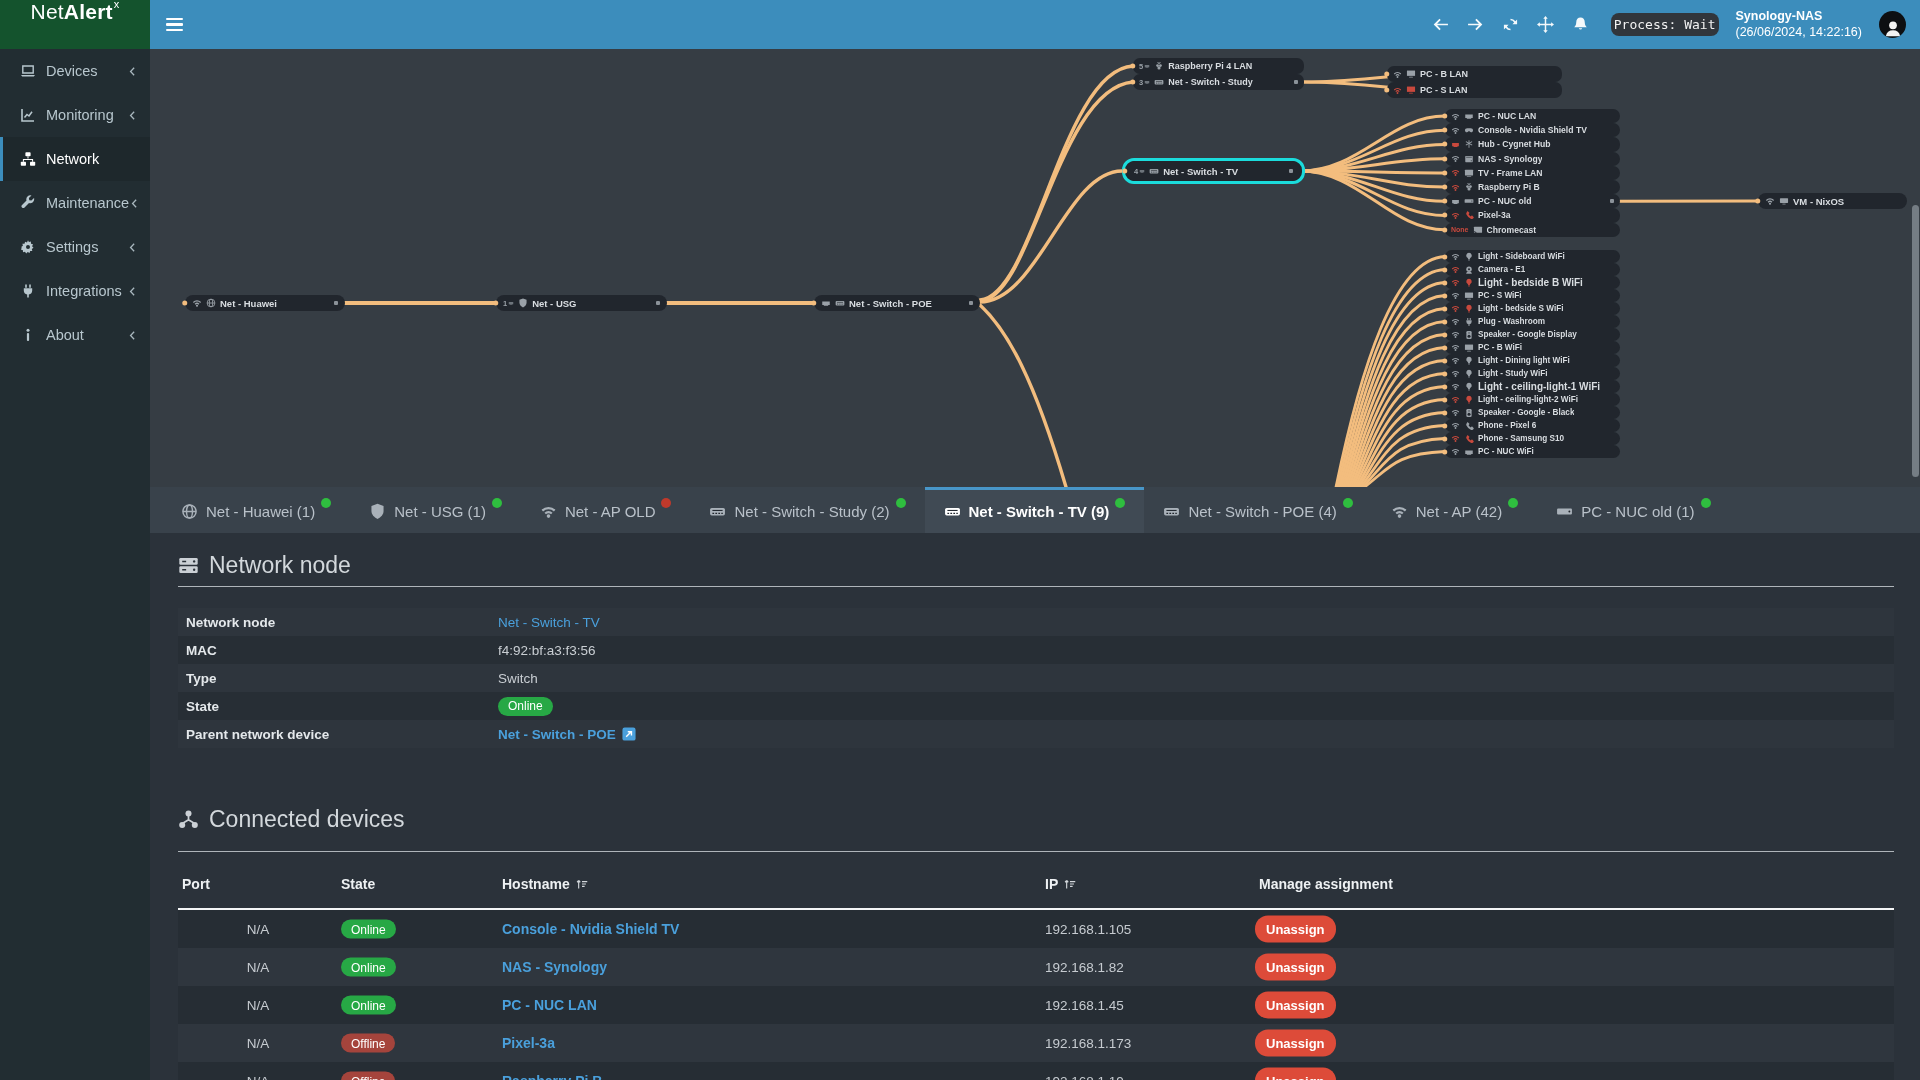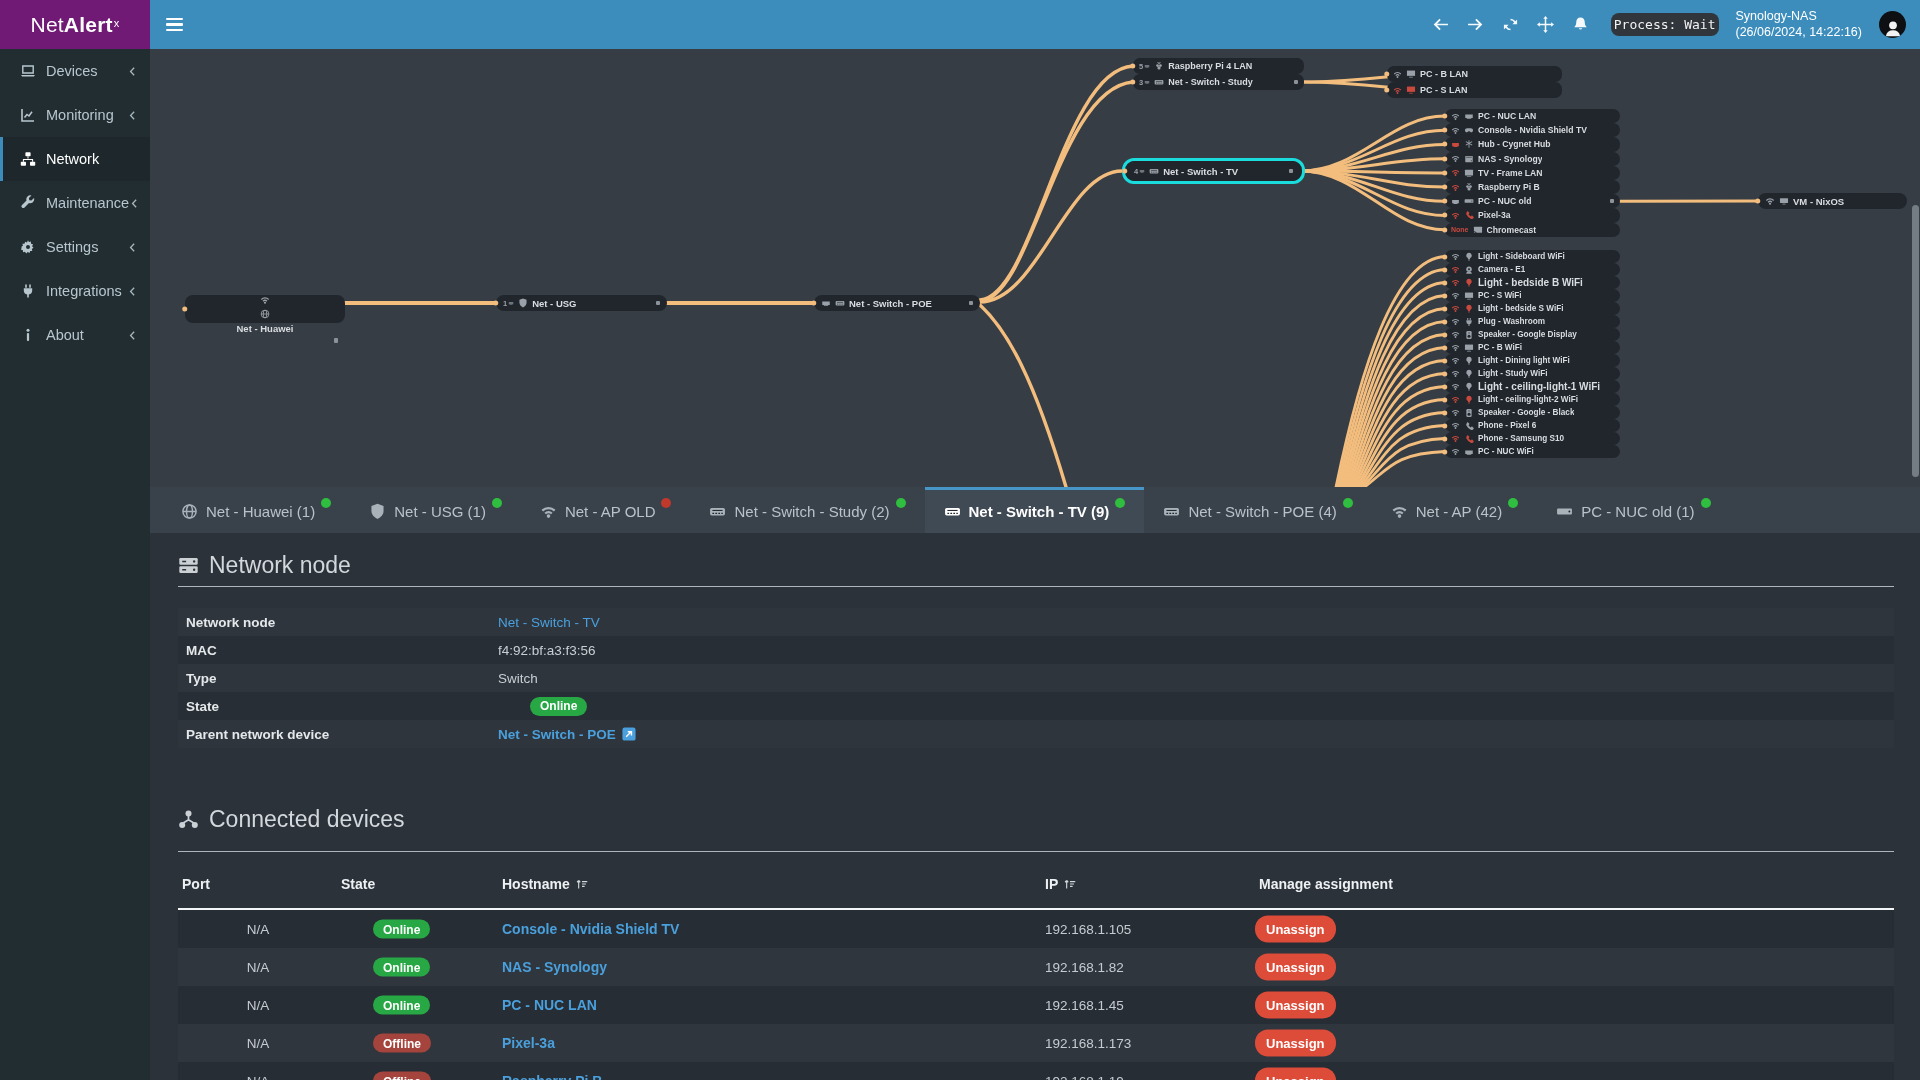--- a/index.html
+++ b/index.html
@@ -1,30 +1,30 @@
 <!DOCTYPE html>
 <html><head>
 <meta charset="utf-8">
 <style>
   * { margin:0; padding:0; box-sizing:border-box; }
   html,body { width:1920px; height:1080px; overflow:hidden; }
   body { font-family:"Liberation Sans", sans-serif; background:#2b323a; position:relative; }
 
   
   .topbar { position:absolute; top:0; left:0; width:1920px; height:49px; background:#3c8dbc; display:flex; align-items:stretch; z-index:20; }
-  .logo { width:150px; background:#701a75; color:#fff; display:flex; align-items:center; justify-content:center; font-size:21px; letter-spacing:.2px; }
+  .logo { width:150px; background:#14532d; color:#fff; display:flex; align-items:flex-start; justify-content:center; font-size:21px; letter-spacing:.2px; }
   .logo b { font-weight:700; }
   .logo sup { font-size:11px; margin-left:1px; transform:translateY(-2px); }
   .hamburger { width:48px; display:flex; flex-direction:column; justify-content:center; align-items:center; gap:3px; cursor:pointer; }
   .hamburger span { display:block; width:17px; height:2.4px; background:#fff; border-radius:1px; }
   .topbar-right { margin-left:auto; display:flex; align-items:center; gap:17px; padding-right:14px; }
   .nav-ic { width:18px; height:18px; display:flex; align-items:center; justify-content:center; cursor:pointer; opacity:.95; }
   .process-badge { background:#31363c; color:#f2f2f2; font-family:"DejaVu Sans Mono", monospace; font-size:13px; padding:4px 3px; border-radius:8px; margin-left:4px; }
   .host-block { color:#fff; font-size:12.5px; line-height:1.25; text-align:left; }
-  .host-block .hn { font-weight:400; }
+  .host-block .hn { font-weight:700; }
   .avatar { width:27px; height:27px; border-radius:50%; background:#0d0f12; display:flex; align-items:flex-end; justify-content:center; overflow:hidden; cursor:pointer; }
 
   
   .sidebar { position:absolute; top:49px; left:0; width:150px; height:1031px; background:#222d32; z-index:15; }
   .side-item { height:44px; display:flex; align-items:center; padding:0 12px 0 17px; color:#b8c7ce; font-size:14.5px; cursor:pointer; border-left:3px solid transparent; }
   .side-item .s-ic { width:17px; margin-right:9px; display:flex; align-items:center; }
   .side-item .chev { margin-left:auto; display:flex; align-items:center; opacity:.9; }
   .side-item.active { background:#1e282c; color:#fff; border-left-color:#3c8dbc; }
 
   
@@ -62,21 +62,21 @@
   hr.sep { border:none; border-top:1px solid #c7ccd1; opacity:.85; margin-top:7px; }
   hr.sep2 { margin-top:18px; }
 
   .details { margin-top:21px; }
   .d-row { height:28px; display:flex; align-items:center; position:relative; font-size:13.5px; }
   .d-row:nth-child(odd) { background:#2e353d; }
   .d-row:nth-child(even) { background:#272e35; }
   .d-label { position:absolute; left:8px; font-weight:700; color:#e4e8eb; }
   .d-value { position:absolute; left:320px; color:#c9ced3; display:flex; align-items:center; gap:6px; }
   .link { color:#4aa0dc; text-decoration:none; cursor:pointer; }
-  .badge { display:inline-block; padding:2.5px 10px; border-radius:10px; color:#fff; font-size:12px; font-weight:700;margin-left:32px; }
+  .badge { display:inline-block; padding:2.5px 10px; border-radius:10px; color:#fff; font-size:12px; font-weight:400; }
 
   .tbl { margin-top:57px; }
   .t-head { position:relative; height:48px; margin-top:10px; border-bottom:2px solid #f4f5f6; }
   .t-head span.col { position:absolute; top:14px; font-weight:700; font-size:14px; color:#eef1f3; display:flex; align-items:center; gap:5px; }
   .t-row { position:relative; height:38px; }
   .t-row:nth-child(odd) { background:#262d34; }
   .t-row:nth-child(even) { background:#2f363e; }
   .t-cell { position:absolute; top:50%; transform:translateY(-50%); font-size:13.5px; color:#c6cbd0; }
   .t-port { left:0; width:160px; text-align:center; }
   .t-state { left:163px; }
@@ -285,21 +285,21 @@
         <path d="M1199.3,438 C1223.3,368.25 1244,300.5 1295,298.5" stroke="#f3bd7e" stroke-width="2.8" fill="none" stroke-linecap="round"></path>
         <path d="M1201.2,438 C1225.2,374.75 1244,313.5 1295,311.5" stroke="#f3bd7e" stroke-width="2.8" fill="none" stroke-linecap="round"></path>
         <path d="M1203.1,438 C1227.1,381.25 1244,326.5 1295,324.5" stroke="#f3bd7e" stroke-width="2.8" fill="none" stroke-linecap="round"></path>
         <path d="M1205,438 C1229,387.75 1244,339.5 1295,337.5" stroke="#f3bd7e" stroke-width="2.8" fill="none" stroke-linecap="round"></path>
         <path d="M1206.9,438 C1230.9,394.25 1244,352.5 1295,350.5" stroke="#f3bd7e" stroke-width="2.8" fill="none" stroke-linecap="round"></path>
         <path d="M1208.8,438 C1232.8,400.75 1244,365.5 1295,363.5" stroke="#f3bd7e" stroke-width="2.8" fill="none" stroke-linecap="round"></path>
         <path d="M1210.7,438 C1234.7,407.25 1244,378.5 1295,376.5" stroke="#f3bd7e" stroke-width="2.8" fill="none" stroke-linecap="round"></path>
         <path d="M1212.6,438 C1236.6,413.75 1244,391.5 1295,389.5" stroke="#f3bd7e" stroke-width="2.8" fill="none" stroke-linecap="round"></path>
         <path d="M1214.5,438 C1238.5,420.25 1244,404.5 1295,402.5" stroke="#f3bd7e" stroke-width="2.8" fill="none" stroke-linecap="round"></path>
       </svg>
-      <div class="node" style="left: 35px; top: 246px; width: 160px; height: 28px; flex-direction: column;">
+      <div class="node" style="left: 35px; top: 246px; width: 160px; height: 16px;">
         <span class="ic">
           <svg width="10" height="10" viewBox="0 0 16 16">
             <circle cx="8" cy="12.3" r="1.7" fill="#9aa1a8"></circle>
             <path d="M4.2 9.2a5.4 5.4 0 0 1 7.6 0L10.4 10.7a3.3 3.3 0 0 0-4.8 0z" fill="#9aa1a8"></path>
             <path d="M1.5 6.4a9.2 9.2 0 0 1 13 0L13.1 7.9a7.2 7.2 0 0 0-10.2 0z" fill="#9aa1a8"></path>
           </svg>
         </span>
         <span class="ic">
           <svg width="10" height="10" viewBox="0 0 16 16">
             <g fill="none" stroke="#9aa1a8" stroke-width="1.4">

